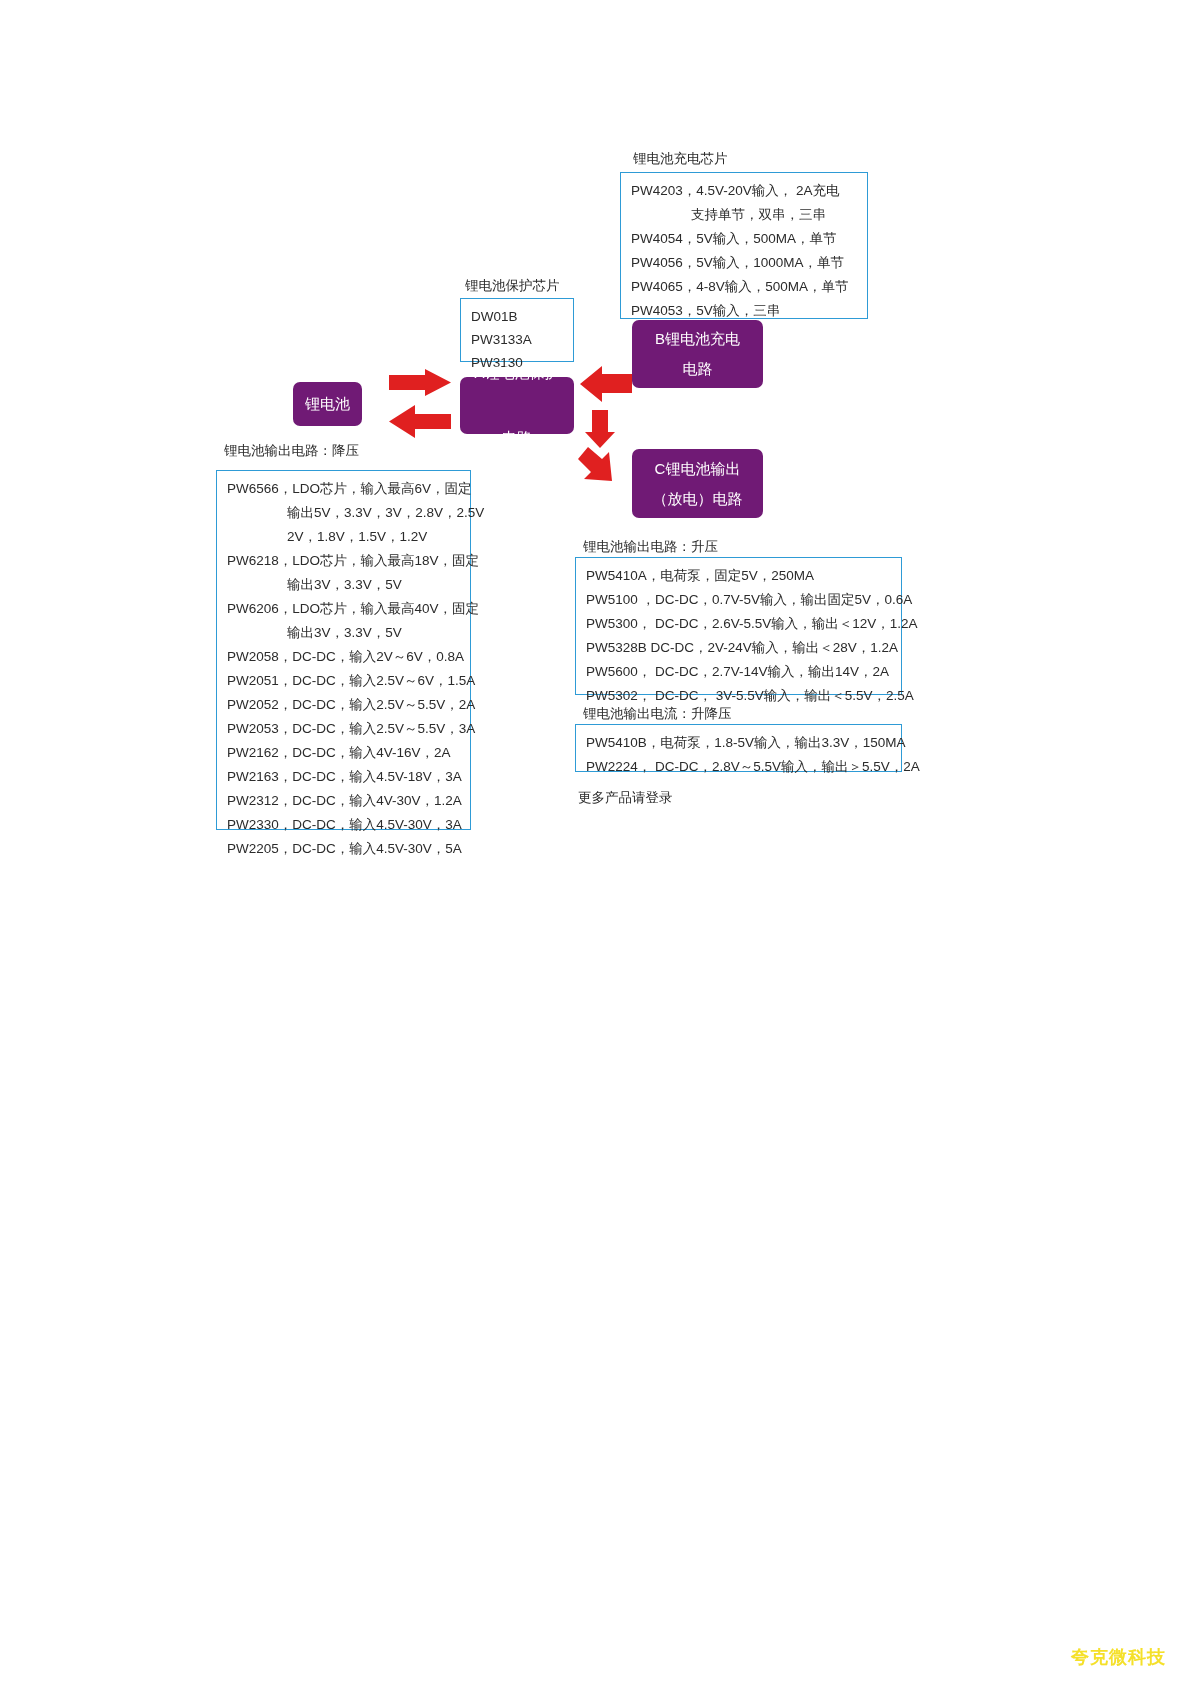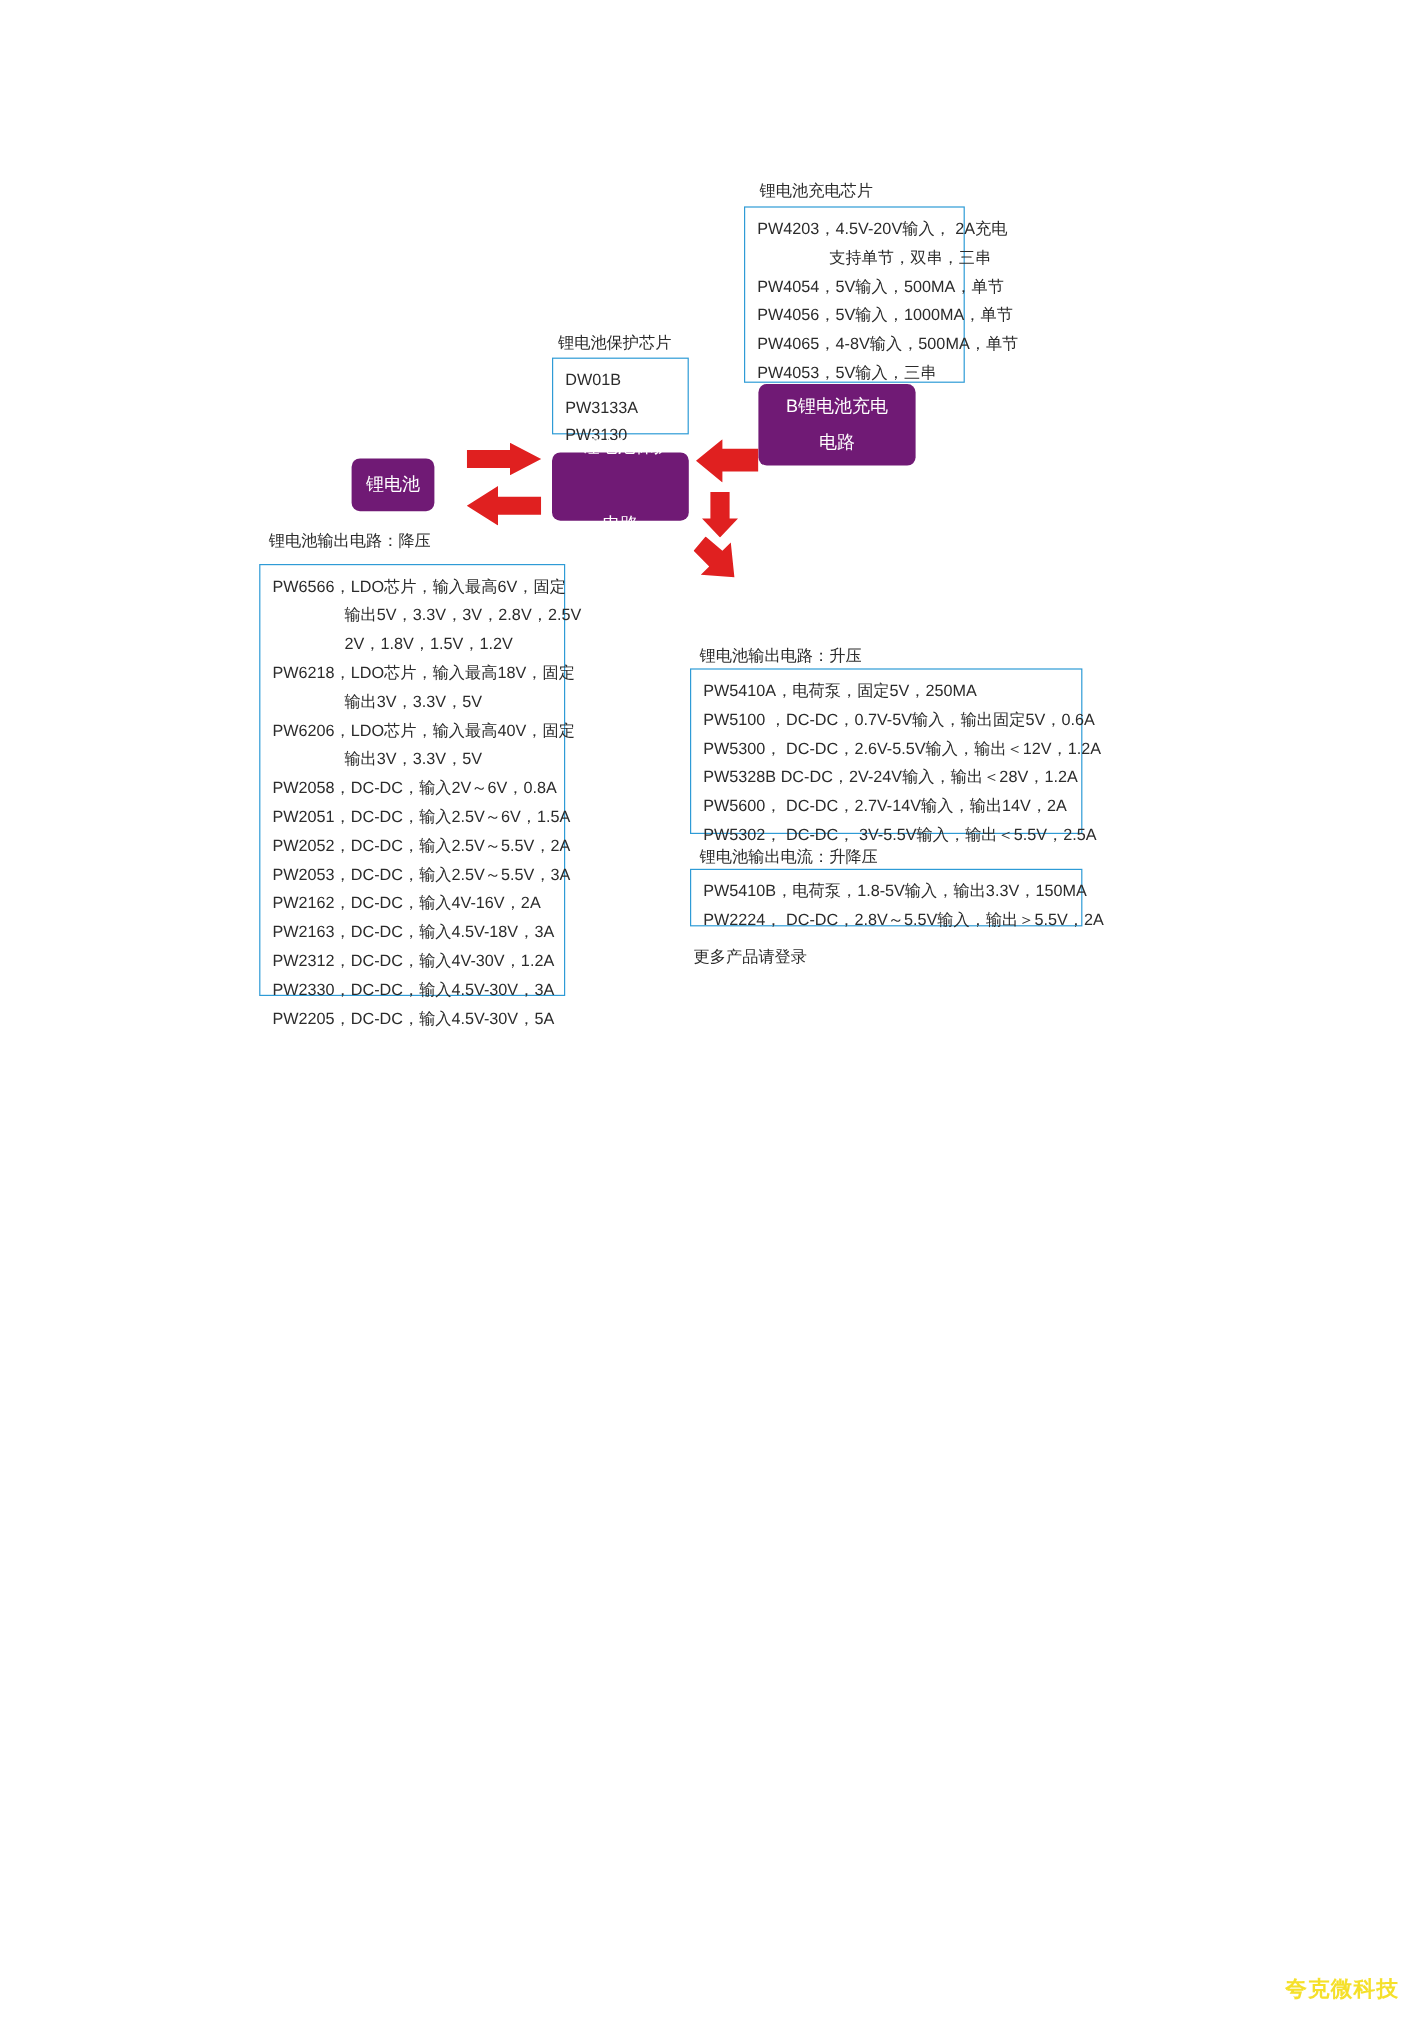--- a/index.html
+++ b/index.html
@@ -76,21 +76,21 @@
     white-space:nowrap;
   }
 </style>
 </head>
 <body>
 
 <div class="canvas">
 
   <div class="caption" style="left:633px;top:150px;">锂电池充电芯片</div>
 
-  <div class="listbox" id="charge-chip-box" style="left:620px;top:172px;width:184px;height:147px;">
+  <div class="listbox" id="charge-chip-box" style="left:620px;top:172px;width:248px;height:147px;">
       <div class="row">PW4203，4.5V-20V输入， 2A充电</div>
       <div class="row indent">支持单节，双串，三串</div>
       <div class="row">PW4054，5V输入，500MA，单节</div>
       <div class="row">PW4056，5V输入，1000MA，单节</div>
       <div class="row">PW4065，4-8V输入，500MA，单节</div>
       <div class="row">PW4053，5V输入，三串</div>
     </div>
 
   <div class="caption" style="left:465px;top:277px;text-align:center;">锂电池保护芯片</div>
 
@@ -107,20 +107,24 @@
   <div class="procbox" style="left:460px;top:377px;width:114px;height:57px;gap:35px;">
     <span>A锂电池保护</span>
     <span>电路</span>
   </div>
 
   <div class="procbox" style="left:632px;top:320px;width:131px;height:68px;">
     <span>B锂电池充电</span>
     <span>电路</span>
   </div>
 
+  <div class="procbox" style="left:632px;top:449px;width:131px;height:69px;">
+    <span>C锂电池输出</span>
+    <span>（放电）电路</span>
+  </div>
 
   <div class="arrow" style="left:389px;top:369px;">
     <svg width="62" height="27" viewBox="0 0 62 27">
       <polygon points="0,6 36,6 36,0 62,13.5 36,27 36,21 0,21" fill="#e02020"></polygon>
     </svg>
   </div>
 
   <div class="arrow" style="left:389px;top:405px;">
     <svg width="62" height="33" viewBox="0 0 62 33">
       <polygon points="62,9 26,9 26,0 0,16.5 26,33 26,24 62,24" fill="#e02020"></polygon>

